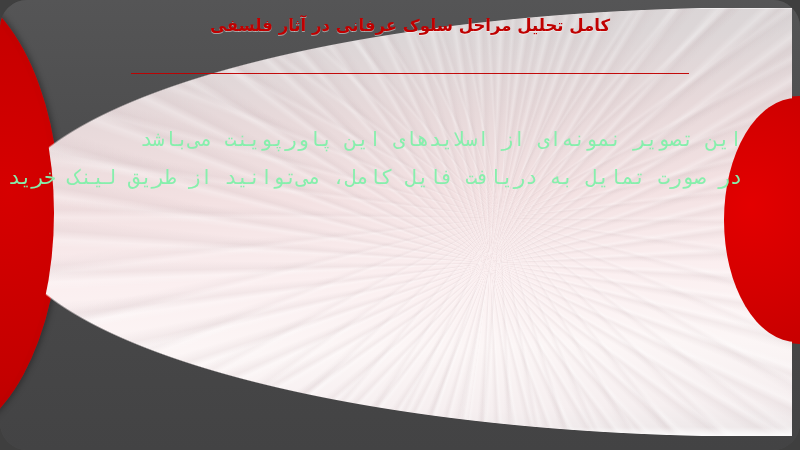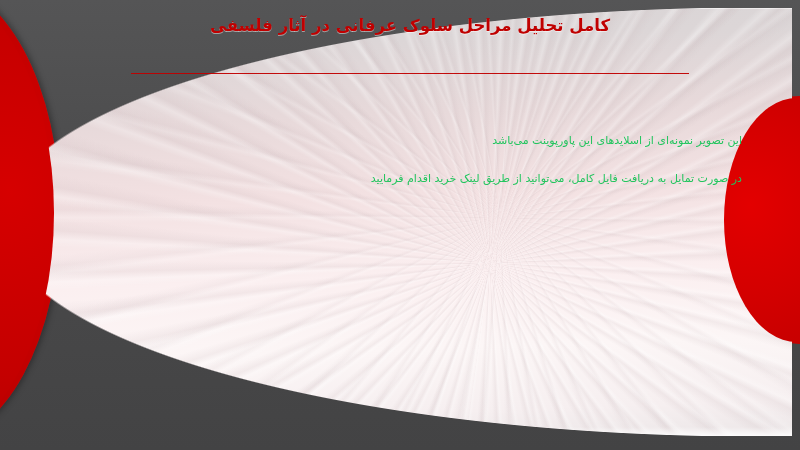--- a/index.html
+++ b/index.html
@@ -8,20 +8,21 @@
     padding: 0;
     background: #3f3f3f;
   }
   #slide {
     position: relative;
     width: 800px;
     height: 450px;
     overflow: hidden;
     background: #4a4a4a;
     font-family: "DejaVu Sans", "Liberation Sans", sans-serif;
+    border-radius: 27px;
   }
 
   
   .frame-outer {
     position: absolute;
     inset: 0;
     background:
       linear-gradient(180deg, #555556 0%, #4b4b4c 40%, #434344 100%);
   }
 
@@ -151,25 +152,26 @@
     opacity: 0.95;
   }
 
   .body-block {
     position: absolute;
     top: 122px;
     left: 60px;
     width: 700px;
     text-align: right;
     direction: rtl;
-    color: #22c55e;
-    font-size: 11px;
+    color: #86efac;
+    font-size: 20px;
     line-height: 38px;
     padding-right: 18px;
     box-sizing: border-box;
+    font-family: Liberation Mono, monospace;
   }
   .body-line { white-space: nowrap; }
 
   
   .red-ellipse-right-top {
     position: absolute;
     right: -70px;
     top: 98px;
     width: 146px;
     height: 244px;

